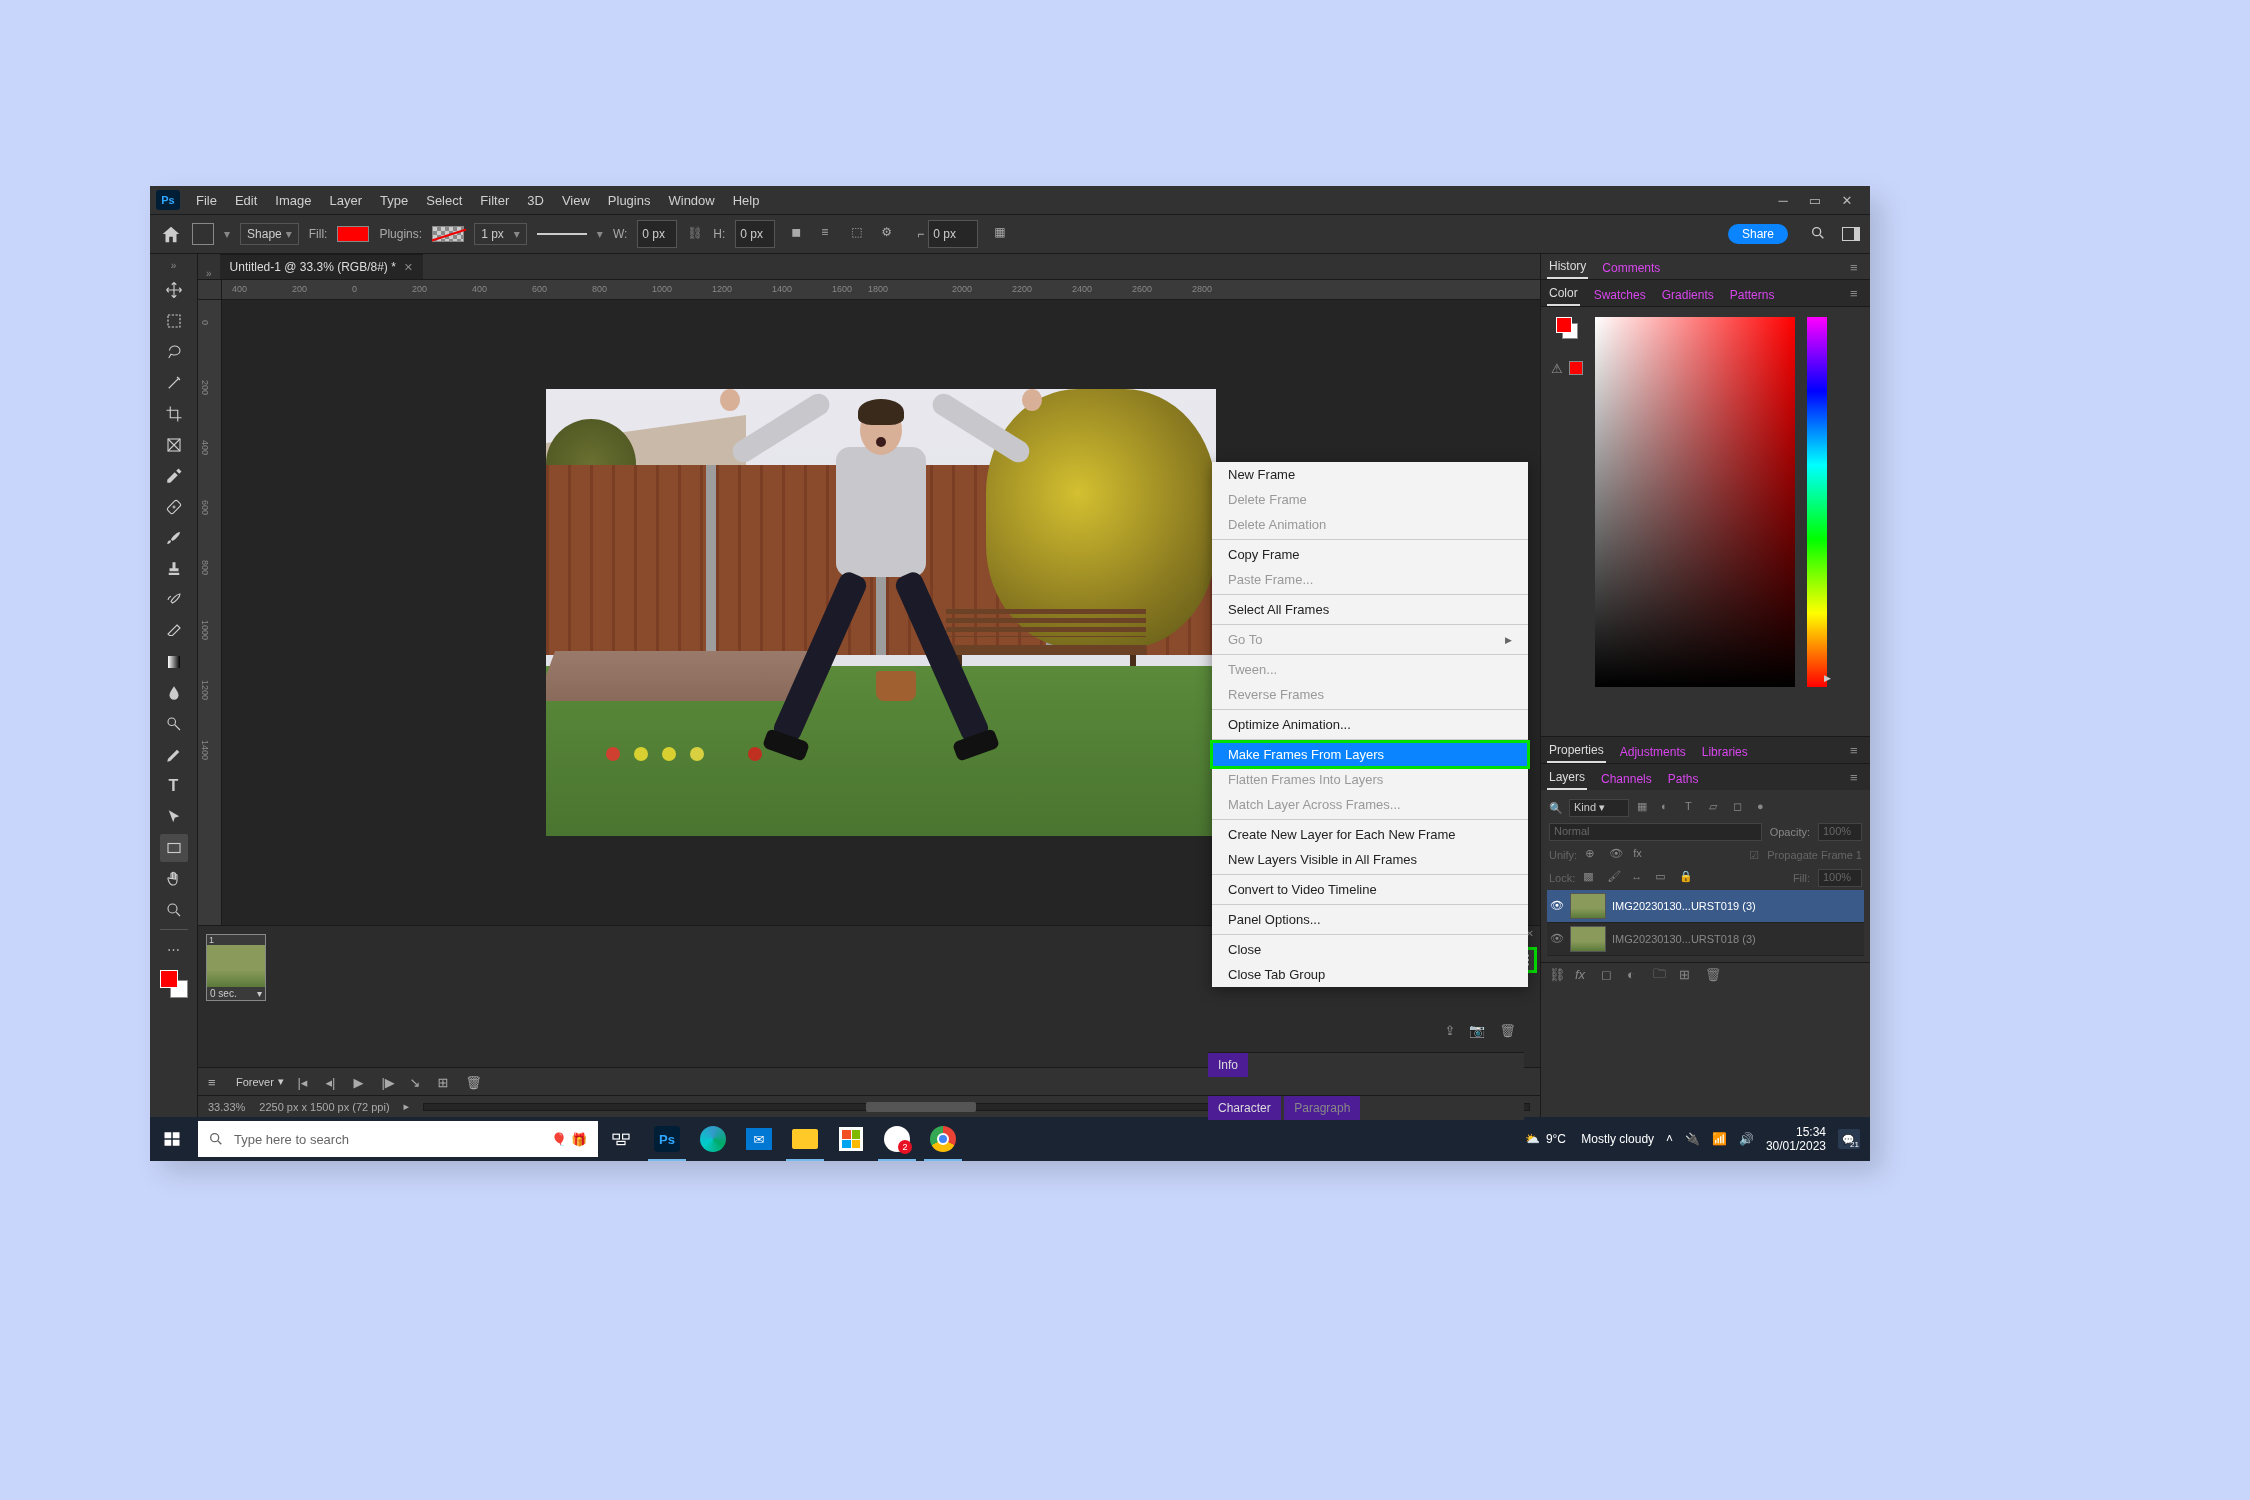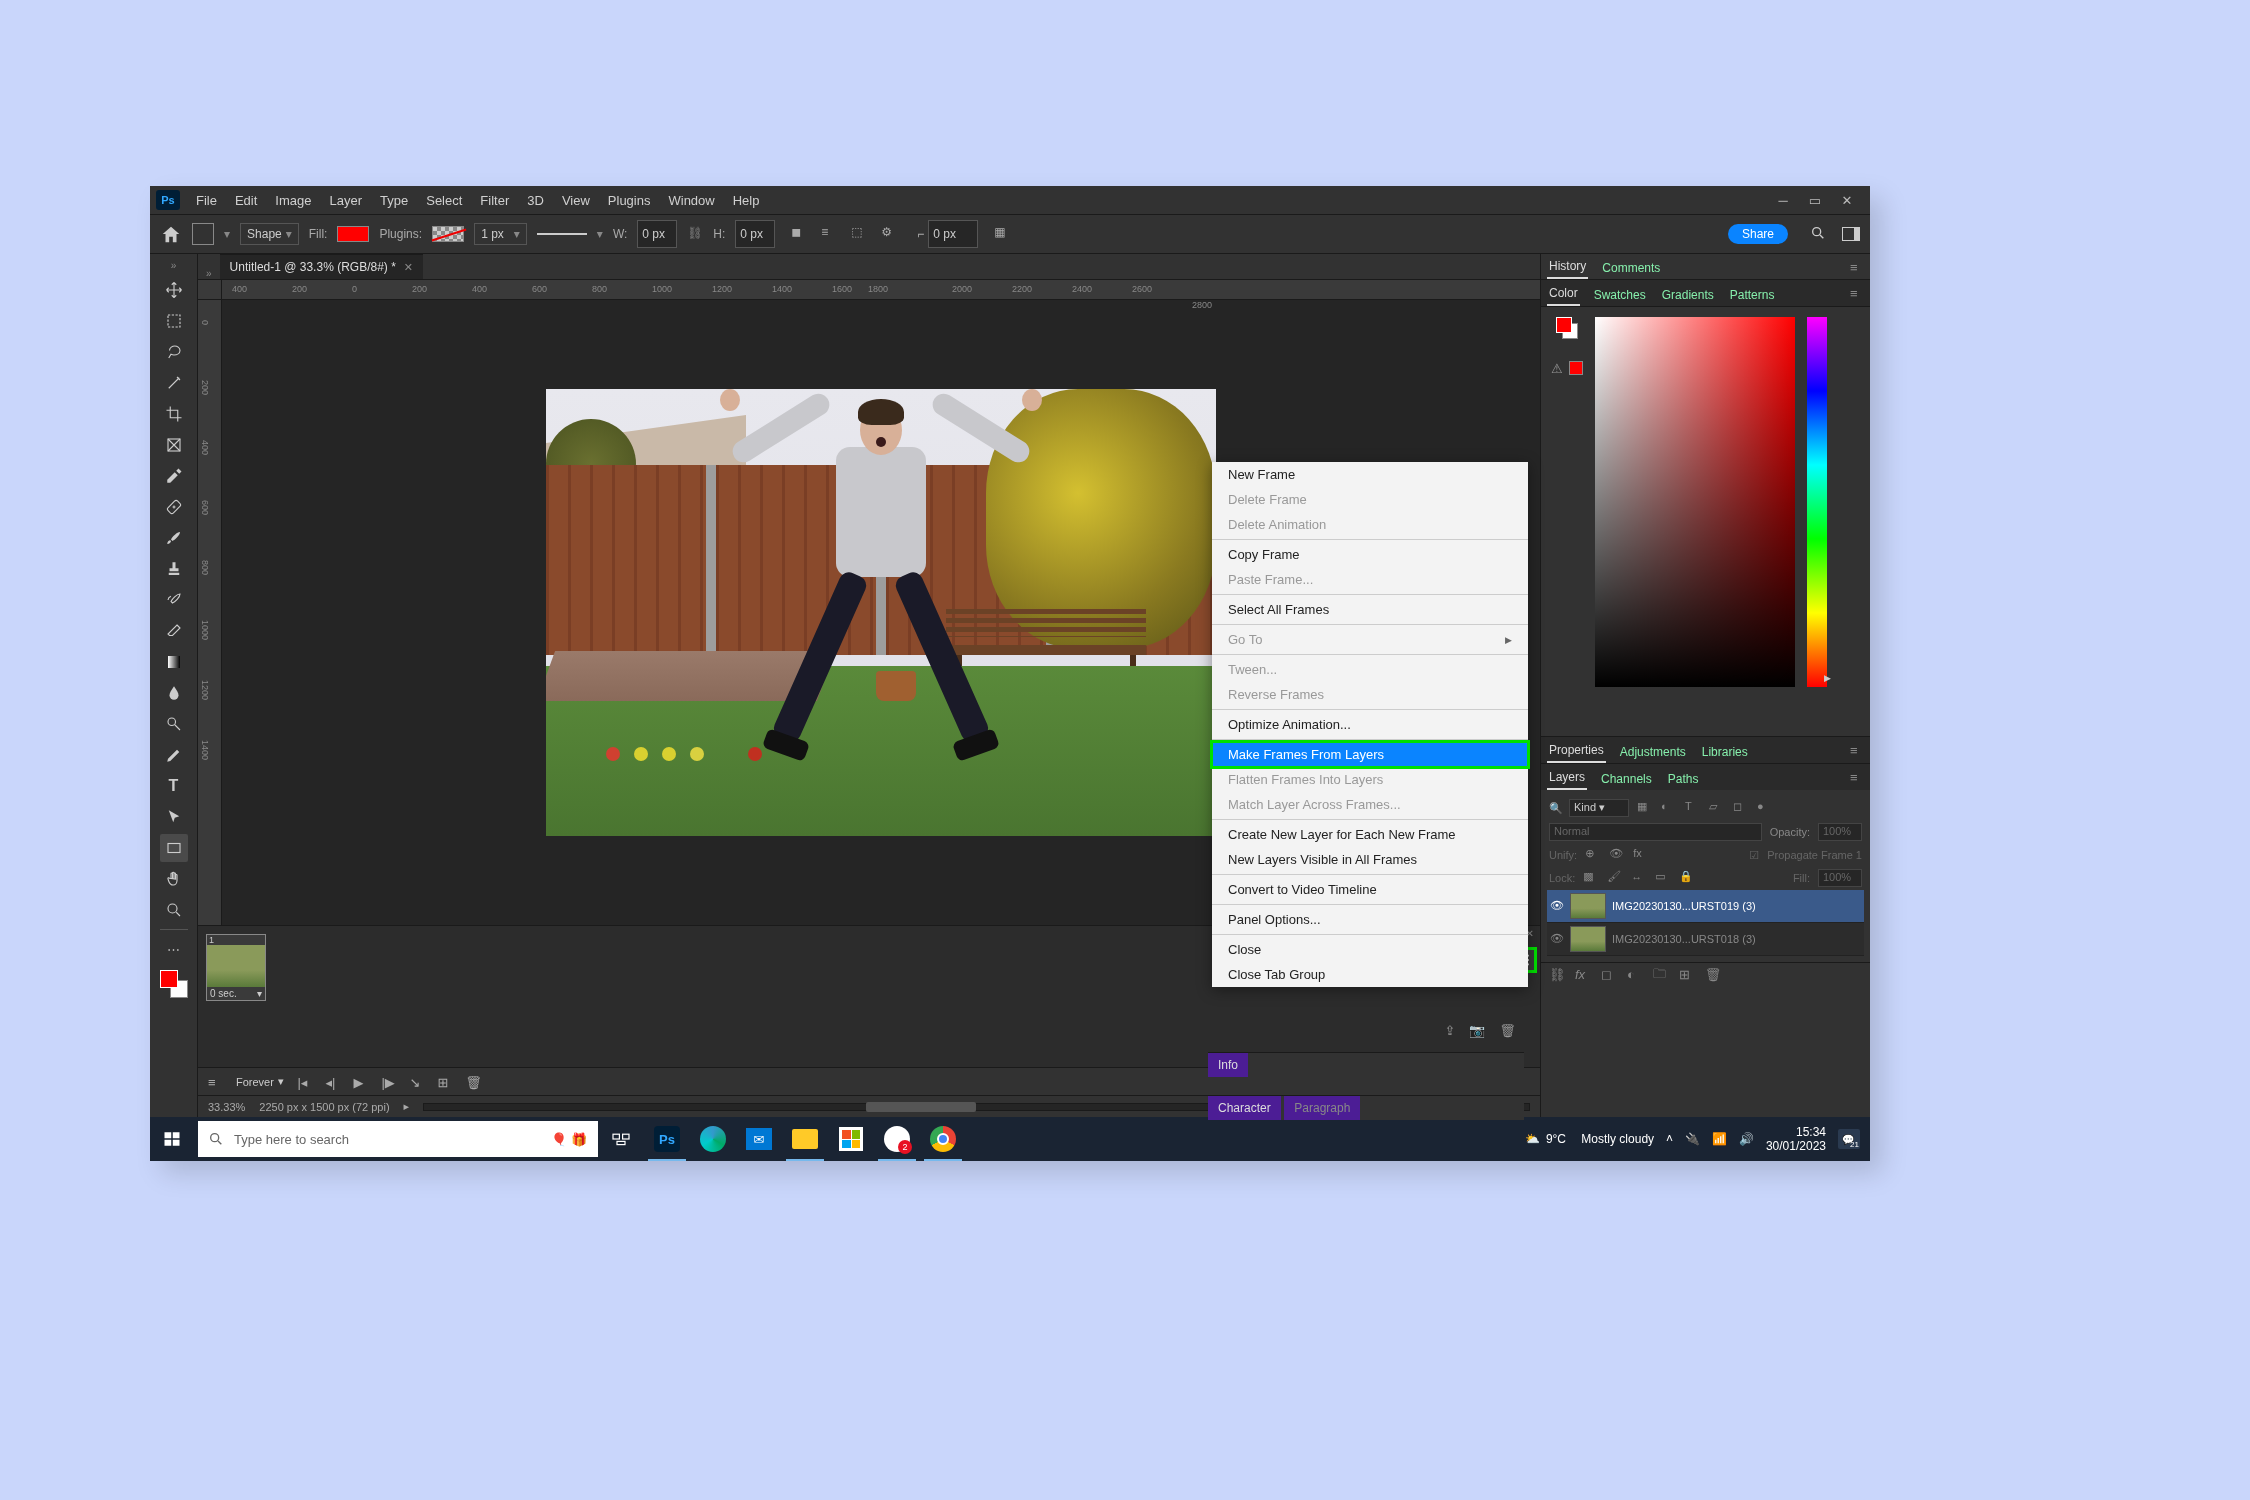--- a/index.html
+++ b/index.html
@@ -101,21 +101,21 @@
 .tl-ctl{width:14px;height:14px;color:#aaa}
 .tl-loop{display:flex;align-items:center;gap:4px;font-size:11px;color:#ccc}
 
 .statusbar{height:22px;background:#323232;display:flex;align-items:center;font-size:11px;color:#aaa;padding:0 10px;gap:14px;border-top:1px solid #1a1a1a}
 .scrub{flex:1;height:10px;position:relative;display:flex;align-items:center}
 .scrub::before{content:"";position:absolute;left:0;right:0;height:6px;background:#252525;border:1px solid #1a1a1a}
 .scrub-thumb{position:absolute;left:40%;width:110px;height:10px;background:#555;border-radius:2px}
 
 .right-col{width:330px;background:#323232;border-left:1px solid #1a1a1a;display:flex;flex-direction:column}
 .panel-tabs{height:26px;display:flex;align-items:flex-end;background:#2a2a2a;padding:0 6px;gap:12px;position:relative}
-.ptab{font-size:12px;color:#86efac;padding:4px 2px}
+.ptab{font-size:12px;color:#d946ef;padding:4px 2px}
 .ptab.active{color:#ddd;border-bottom:2px solid #ddd}
 .panel-menu{position:absolute;right:6px;top:6px;width:14px;color:#888}
 .color-panel{height:430px;border-top:1px solid #1a1a1a}
 .color-body{padding:10px;display:flex;gap:12px}
 .color-swatches{display:flex;flex-direction:column;gap:22px;align-items:center}
 .cswatch{width:22px;height:22px;position:relative}
 .cswatch .fg{position:absolute;width:16px;height:16px;background:#ff0000;border:1px solid #fff;left:0;top:0;z-index:1}
 .cswatch .bg{position:absolute;width:16px;height:16px;background:#fff;border:1px solid #888;right:0;bottom:0}
 .warn{width:14px;height:14px;color:#999}
 .cswatch2{width:14px;height:14px;background:#ff0000;border:1px solid #888}
@@ -380,21 +380,21 @@
                   <div class="ruler-tick" style="left: 370px; top: 4px;">800</div>
                   <div class="ruler-tick" style="left: 430px; top: 4px;">1000</div>
                   <div class="ruler-tick" style="left: 490px; top: 4px;">1200</div>
                   <div class="ruler-tick" style="left: 550px; top: 4px;">1400</div>
                   <div class="ruler-tick" style="left: 610px; top: 4px;">1600</div>
                   <div class="ruler-tick" style="left: 646px; top: 4px;">1800</div>
                   <div class="ruler-tick" style="left: 730px; top: 4px;">2000</div>
                   <div class="ruler-tick" style="left: 790px; top: 4px;">2200</div>
                   <div class="ruler-tick" style="left: 850px; top: 4px;">2400</div>
                   <div class="ruler-tick" style="left: 910px; top: 4px;">2600</div>
-                  <div class="ruler-tick" style="left: 970px; top: 4px; margin-top: 16px;">2800</div>
+                  <div class="ruler-tick" style="left: 970px; top: 4px;">2800</div>
                 </div>
         </div>
         <div class="v-ruler" style="position:absolute;left:0;top:20px;bottom:0" id="vruler">
                 <div class="ruler-tick" style="top: 20px; left: 2px; writing-mode: vertical-rl;">0</div>
                 <div class="ruler-tick" style="top: 80px; left: 2px; writing-mode: vertical-rl;">200</div>
                 <div class="ruler-tick" style="top: 140px; left: 2px; writing-mode: vertical-rl;">400</div>
                 <div class="ruler-tick" style="top: 200px; left: 2px; writing-mode: vertical-rl;">600</div>
                 <div class="ruler-tick" style="top: 260px; left: 2px; writing-mode: vertical-rl;">800</div>
                 <div class="ruler-tick" style="top: 320px; left: 2px; writing-mode: vertical-rl;">1000</div>
                 <div class="ruler-tick" style="top: 380px; left: 2px; writing-mode: vertical-rl;">1200</div>

